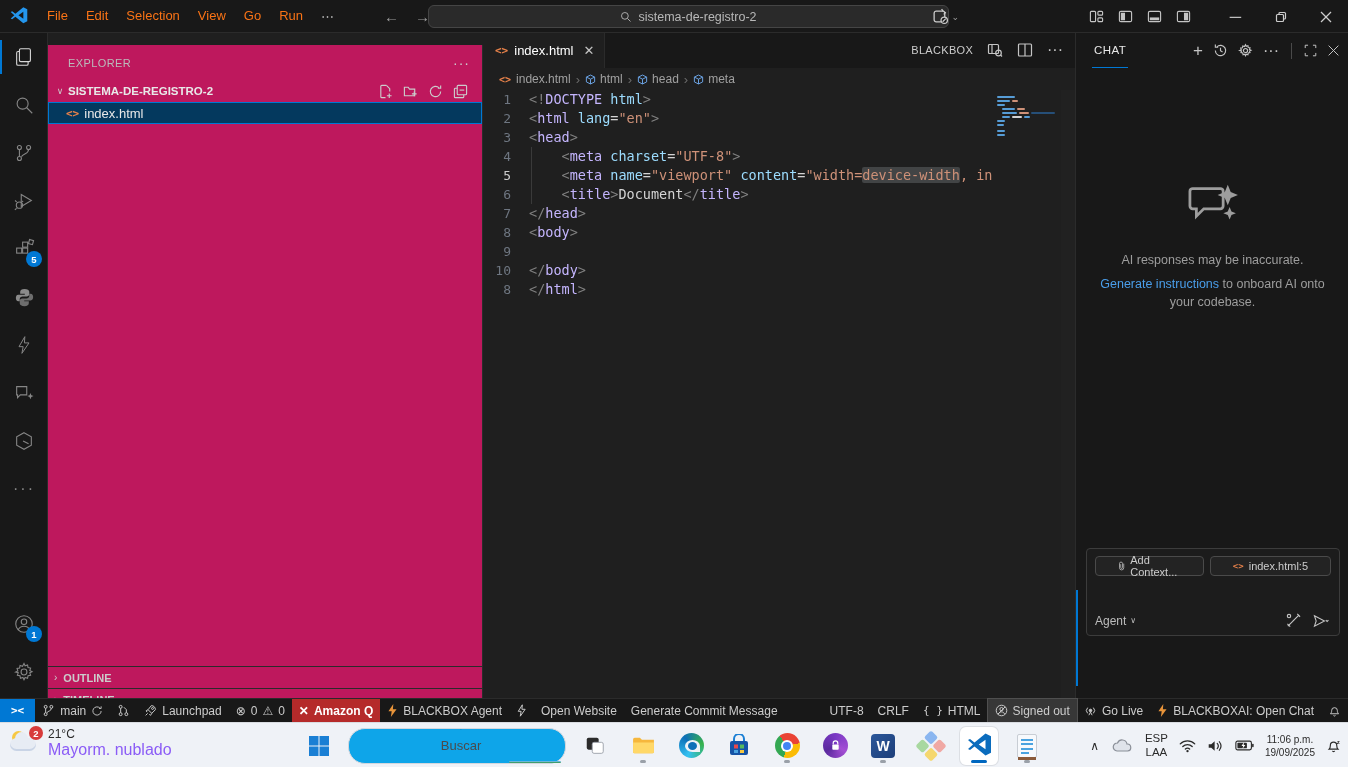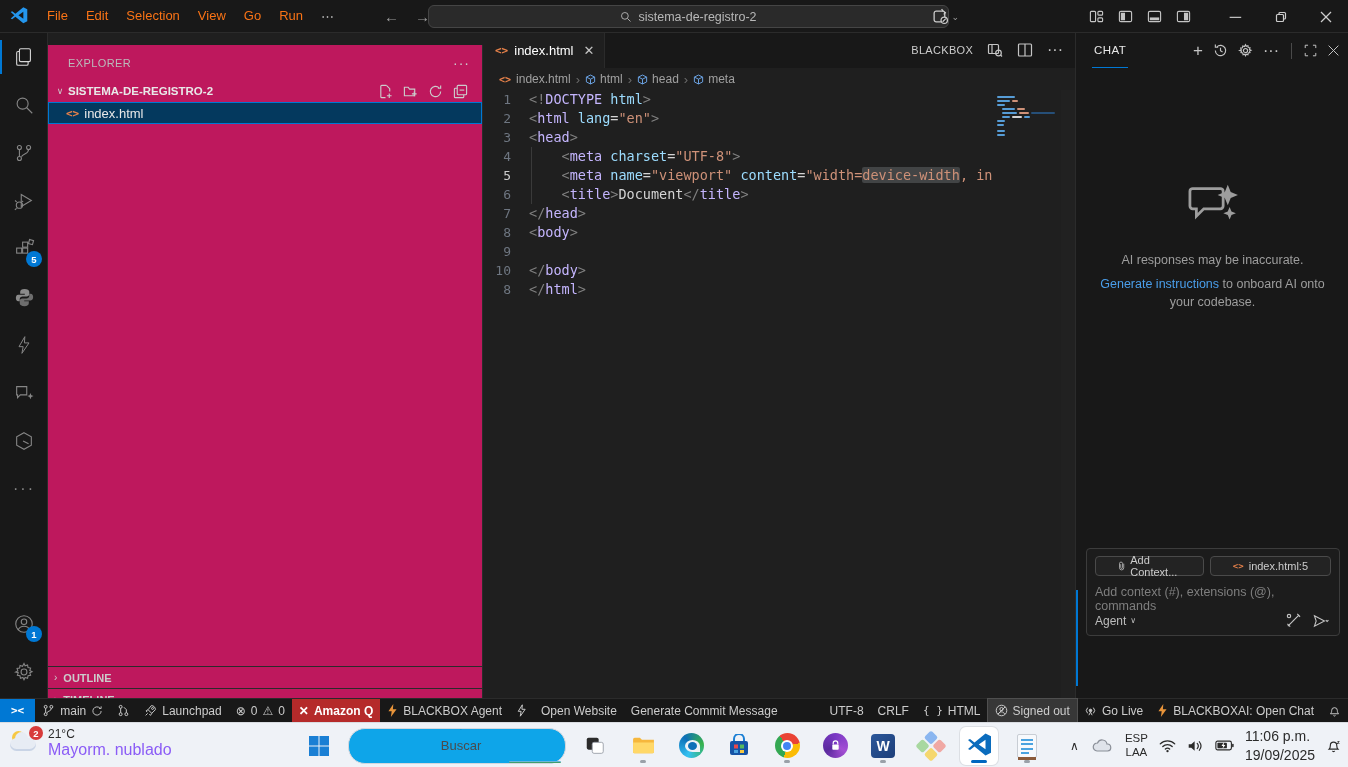--- a/index.html
+++ b/index.html
@@ -128,21 +128,21 @@
   .tb-btn.active-app { background:#ffffff; box-shadow:0 0 0 1px #dcdfe4; }
   .run-dot { position:absolute; bottom:2px; left:50%; transform:translateX(-50%); width:6px; height:3px; border-radius:2px; background:#9aa0a8; }
   .run-dot.active { width:16px; background:#0067c0; }
   .search-pill { width:218px; height:36px; background:#0ea5e9; border:1px solid #d4d7dd; border-radius:17px;
     display:flex; align-items:center; padding:0 4px 0 12px; gap:8px; color:#4b4b4b; font-size:13px;flex-direction:column; }
   .search-art { margin-left:auto; width:52px; height:27px; border-radius:14px;
     background:linear-gradient(180deg,#7ec8e8 0%, #5ba7cc 45%, #2e7da6 60%, #3f9e6e 75%, #2e7d54 100%); position:relative; overflow:hidden; }
   .search-art::before { content:""; position:absolute; left:6px; top:7px; width:16px; height:9px; border-radius:50%; background:#57b06b; box-shadow:20px 3px 0 -1px #6cc07d; }
   .tray { position:absolute; right:6px; top:0; height:45px; display:flex; align-items:center; gap:11px; color:#3a3a3a; }
   .tray-lang { font-size:11.5px; line-height:1.15; text-align:center; color:#2b2b2b; }
-  .tray-clock { font-size:14px; line-height:1.3; text-align:left; color:#2b2b2b; }
+  .tray-clock { font-size:10px; line-height:1.3; text-align:center; color:#2b2b2b; }
 
   .icon-stroke { stroke:currentColor; fill:none; stroke-width:1.2; }
 </style>
 </head>
 <body>
 
 <div class="titlebar">
   <svg class="vscode-logo" viewBox="0 0 100 100">
     <path fill="#2496ed" d="M74 2 30 38 12 24 4 28 24 46 4 64 12 68 30 54 74 90 96 79 96 13 Z M74 27 74 65 47 46 Z"></path>
   </svg>
@@ -487,21 +487,20 @@
           <svg width="10" height="12" viewBox="0 0 12 16" class="icon-stroke">
               <path d="M9.5 4 v7 a3.5 3.5 0 0 1 -7 0 V4 a2.5 2.5 0 0 1 5 0 v6.5 a1.5 1.5 0 0 1 -3 0 V5"></path>
             </svg>
           <span>Add Context...</span>
         </div>
         <div class="chip">
           <span class="code-glyph" style="font-size:9px">&lt;&gt;</span>
           <span>index.html:5</span>
         </div>
       </div>
-      <div class="chat-placeholder">Add context (#), extensions (@), commands</div>
       <div class="chat-input-bottom">
         <span>Agent</span>
         <span class="agent-chev">∨</span>
         <div class="chat-bottom-icons">
           <svg width="15" height="15" viewBox="0 0 16 16" class="icon-stroke">
               <path d="M2 14 L9 7 M7 9 L13.5 2.5 M12 1 l3 3 M1.5 11.5 l3 3"></path>
               <circle cx="3.2" cy="3.2" r="1.8"></circle>
             </svg>
           <svg width="16" height="14" viewBox="0 0 18 16" class="icon-stroke">
               <path d="M1.5 2 L13 8 L1.5 14 L3.5 8 Z"></path>

